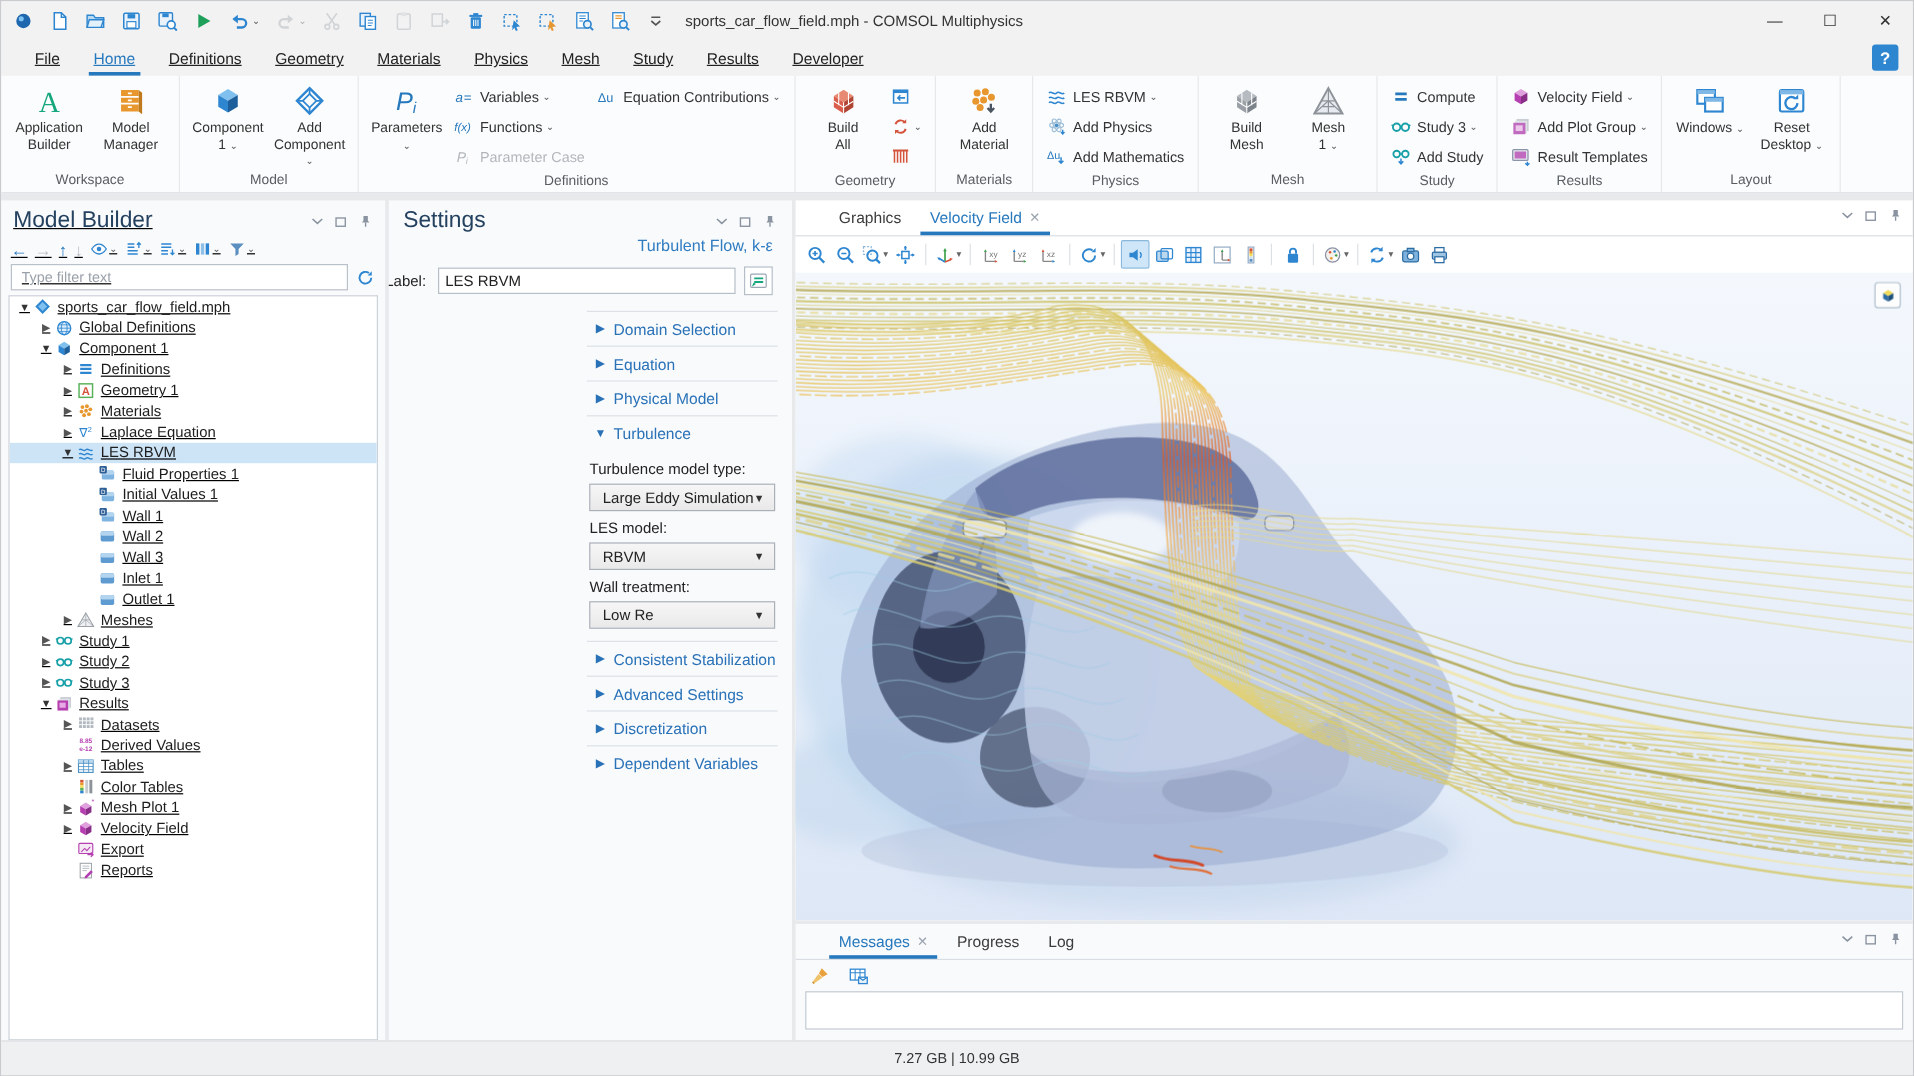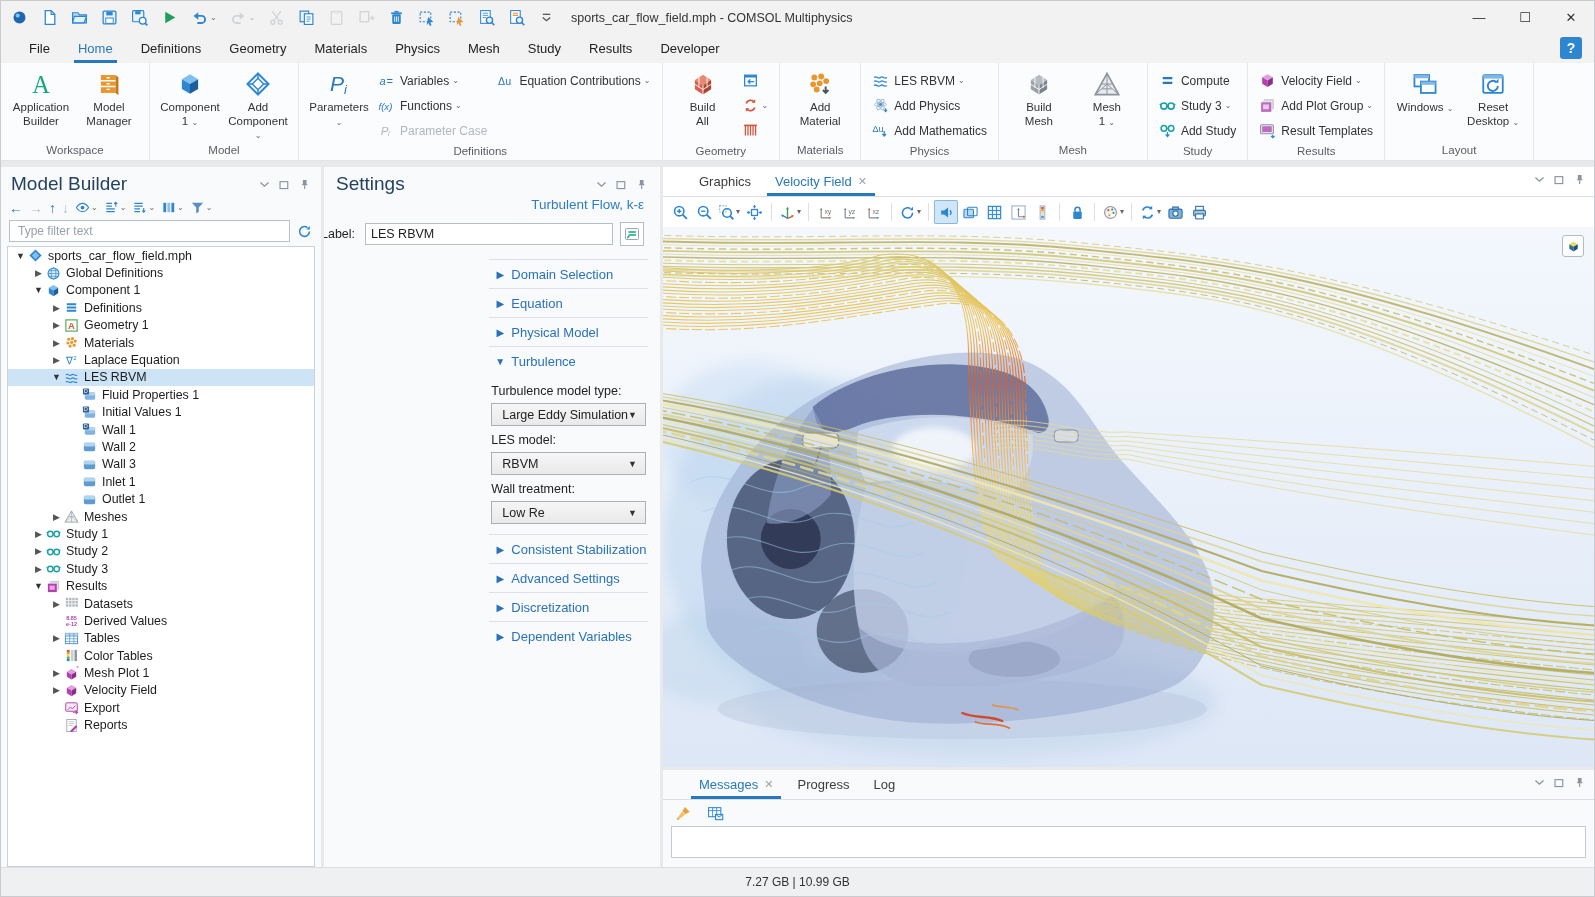--- a/index.html
+++ b/index.html
@@ -10,21 +10,21 @@
   .qa{display:flex;align-items:center;gap:13px;padding-left:10px;}
   .qa-item{display:flex;align-items:center;gap:2px;cursor:default;}
   .qa-item.disabled{opacity:.45;}
   .ic{width:17px;height:17px;display:block;}
   .caret{font-size:8px;color:#666;line-height:8px;}
   .title-text{position:absolute;left:570px;top:0;height:33px;display:flex;align-items:center;font-size:12.5px;color:#333;}
   .wincontrols{margin-left:auto;display:flex;height:33px;}
   .wc{width:46px;height:33px;display:flex;align-items:center;justify-content:center;font-size:13px;color:#333;}
   
   .menubar{height:29px;display:flex;align-items:stretch;padding-left:14px;position:relative;background:#f2f2f2;flex:0 0 auto;}
-  .mtab{padding:0 14px;display:flex;align-items:center;font-size:13px;color:#222;position:relative;}
+  .mtab{padding:0 14px;display:flex;align-items:center;font-size:13px;color:#222;position:relative;text-decoration:underline;}
   .mtab.active{color:#2779bd;}
   .mtab.active:after{content:"";position:absolute;left:10px;right:10px;bottom:0;height:3px;background:#2779bd;}
   .helpbtn{position:absolute;right:12px;top:3px;width:22px;height:22px;background:#2e86d1;color:#fff;border-radius:3px;display:flex;align-items:center;justify-content:center;font-size:14px;font-weight:bold;}
   
   .ribbon{height:98px;background:#fbfcfd;border-bottom:1px solid #e2e4e7;display:flex;align-items:stretch;flex:0 0 auto;overflow:hidden;}
   .rgroup{display:flex;flex-direction:column;border-right:1px solid #e6e8ea;flex:0 0 auto;}
   .rcols{display:flex;align-items:flex-start;gap:2px;padding:5px 7px 0;flex:1 1 auto;}
   .rcol{display:flex;flex-direction:column;}
   .ritem-lg{width:66px;display:flex;flex-direction:column;align-items:center;padding-top:1px;cursor:default;}
   .ritem-lg .bigic{width:30px;height:30px;display:flex;align-items:center;justify-content:center;}
@@ -32,21 +32,21 @@
   .rlabel{font-size:11.5px;color:#333;text-align:center;line-height:13.5px;white-space:pre-line;margin-top:2px;}
   .ritem-sm{display:flex;align-items:center;height:25px;padding:0 4px;cursor:default;}
   .ritem-sm .ic{width:17px;height:17px;}
   .ritem-sm .sml{font-size:12px;color:#333;margin-left:5px;white-space:nowrap;}
   .ritem-sm.disabled .sml{color:#9a9fa5;}
   .ritem-sm.disabled{opacity:.75;}
   .glabel{text-align:center;font-size:11.5px;color:#595d62;padding:2px 6px 4px;margin-top:auto;white-space:nowrap;}
   
   .main{flex:1 1 auto;display:flex;background:#e7e9eb;gap:3px;padding-top:6px;min-height:0;}
   .panel{background:#f9fafc;display:flex;flex-direction:column;min-height:0;}
-  .p-left{width:320px;flex:0 0 auto;padding:4px 6px 0;}
+  .p-left{width:320px;flex:0 0 auto;padding:4px 6px 0;text-decoration:underline;}
   .p-set{width:336px;flex:0 0 auto;padding:4px 0 0;}
   .p-right{flex:1 1 auto;display:flex;flex-direction:column;background:transparent;gap:3px;min-width:0;}
   .phead{display:flex;align-items:center;padding:2px 4px 0;}
   .ptitle{font-size:19px;color:#24425f;}
   .pctls{margin-left:auto;display:flex;align-items:center;gap:7px;color:#8a93a0;}
   .pctls .ic{width:13px;height:13px;}
   
   .mbtools{display:flex;align-items:center;gap:6px;padding:5px 2px 4px;}
   .mbtools .tb{display:flex;align-items:center;gap:1px;}
   .mbtools .garr{font-size:14px;line-height:14px;color:#2779bd;}

